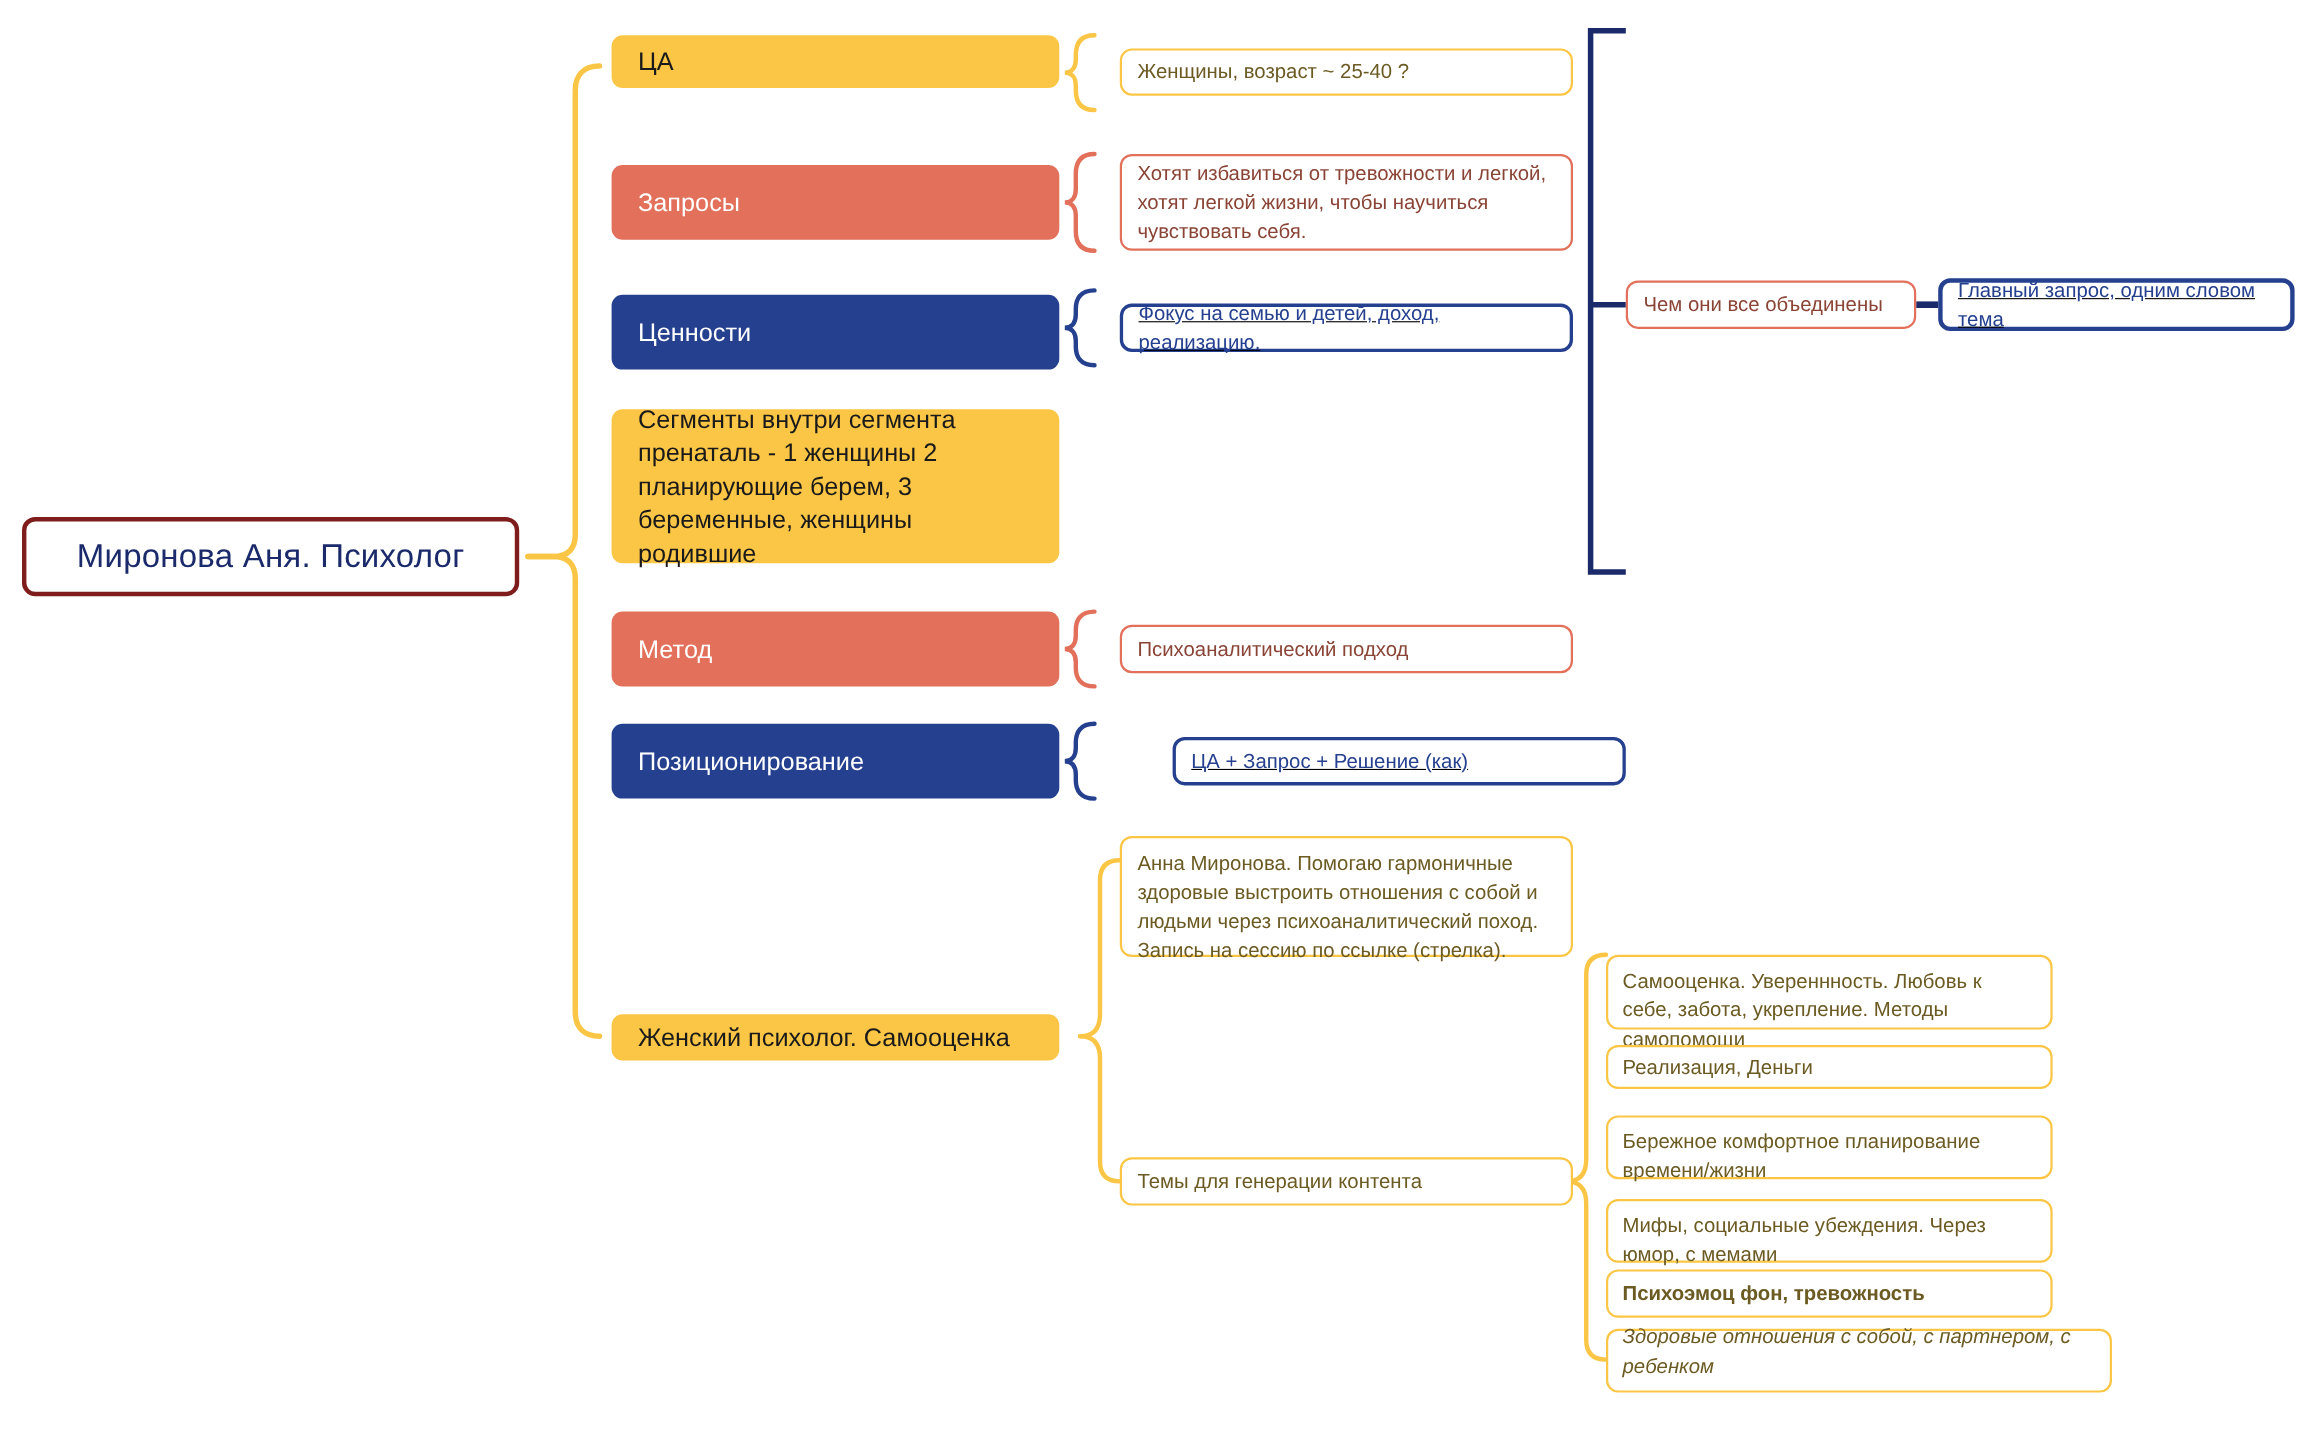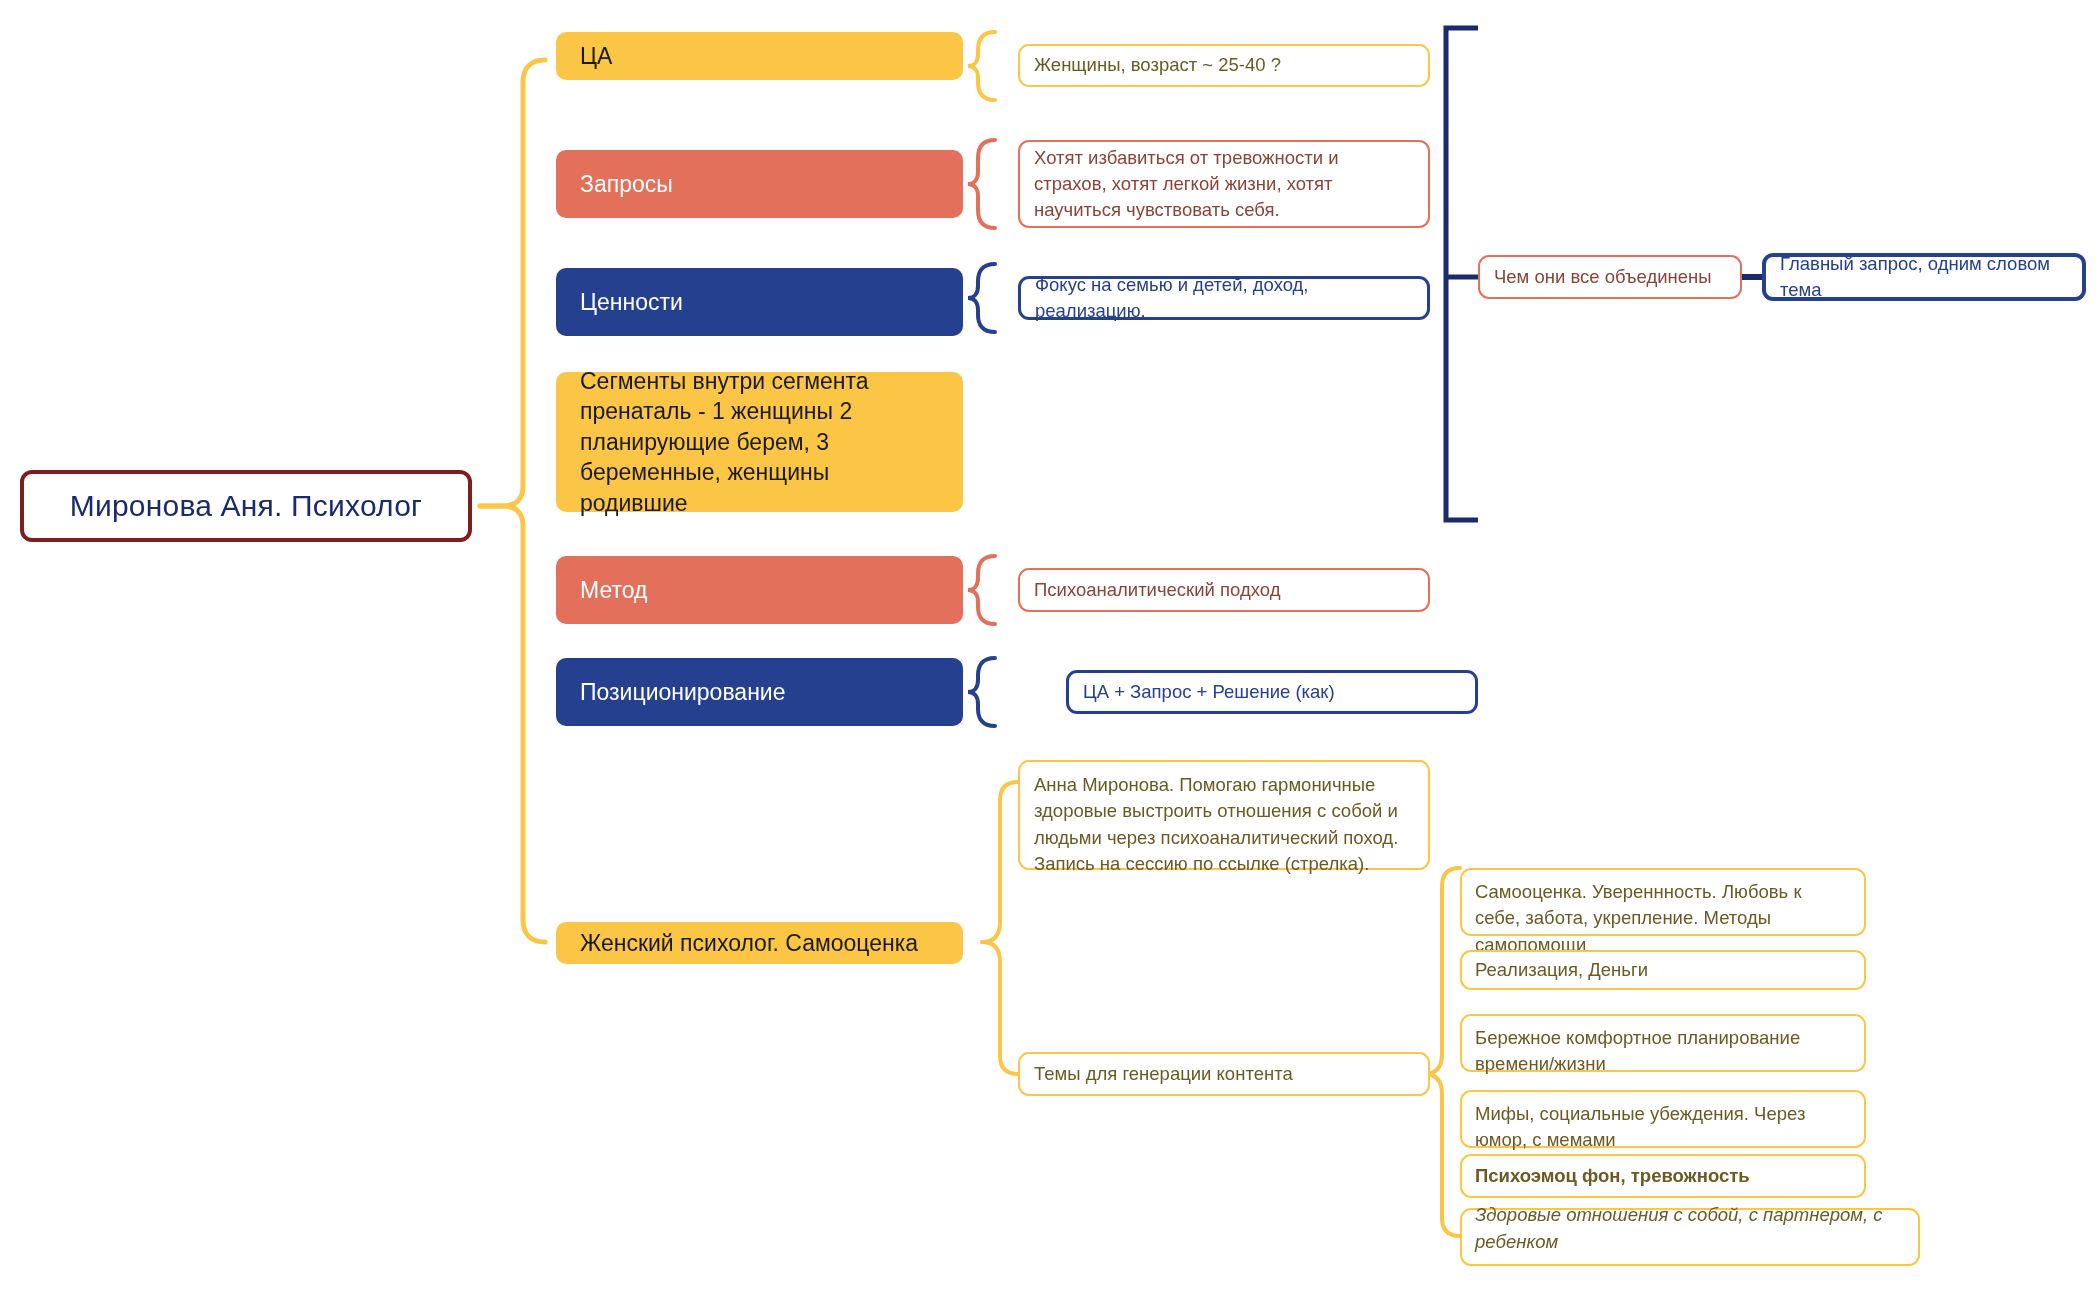--- a/index.html
+++ b/index.html
@@ -51,21 +51,21 @@
     border-radius: 11px;
     background: #ffffff;
     padding: 10px 14px;
     align-items: center;
   }
   .detail .label { font-size: 18.5px; line-height: 1.42; }
   .detail.yellow { border: 2.5px solid #fbc646; }
   .detail.yellow .label { color: #6b5a22; }
   .detail.red    { border: 2.5px solid #e2705a; }
   .detail.red .label { color: #8a4436; }
-  .detail.blue   { border: 3px solid #25408f; }
+  .detail.blue   { border: 3px solid #25408f; text-decoration: underline; }
   .detail.blue .label { color: #25408f; }
 
   .detail.blue.bold { border-width: 4px; }
 
   .theme-item { border-radius: 11px; background: #ffffff; padding: 9px 13px; }
   .theme-item .label { font-size: 18.5px; line-height: 1.42; color: #6b5a22; }
 </style>
 </head>
 <body>
 
@@ -181,21 +181,21 @@
 
   <div class="node cat yellow" style="top:922px; height:42px;">
     <span class="label">Женский психолог. Самооценка</span>
   </div>
 
   <div class="node detail yellow" style="left:1018px; top:44px; width:412px; height:43px;">
     <span class="label">Женщины, возраст ~ 25-40 ?</span>
   </div>
 
   <div class="node detail red" style="left:1018px; top:140px; width:412px; height:88px;">
-    <span class="label">Хотят избавиться от тревожности и страхов, хотят легкой жизни, хотят научиться чувствовать себя.</span>
+    <span class="label">Хотят избавиться от тревожности и легкой, хотят легкой жизни, чтобы научиться чувствовать себя.</span>
   </div>
 
   <div class="node detail blue" style="left:1018px; top:276px; width:412px; height:44px;">
     <span class="label">Фокус на семью и детей, доход, реализацию.</span>
   </div>
 
   <div class="node detail red" style="left:1018px; top:568px; width:412px; height:44px;">
     <span class="label">Психоаналитический подход</span>
   </div>
 

